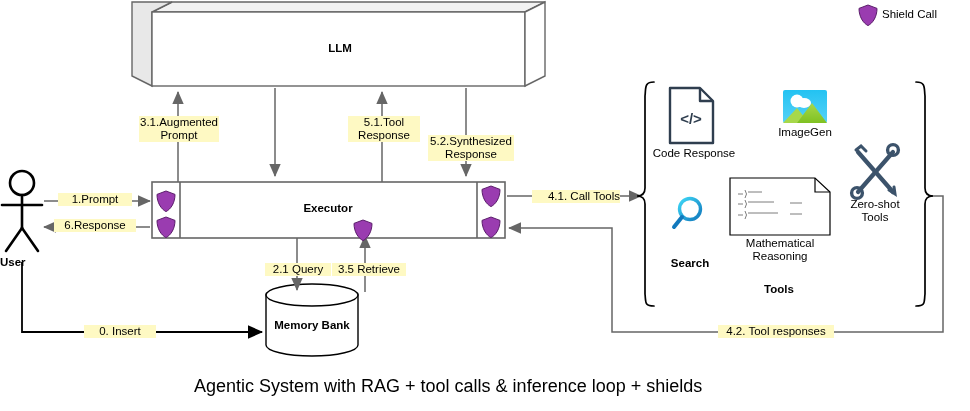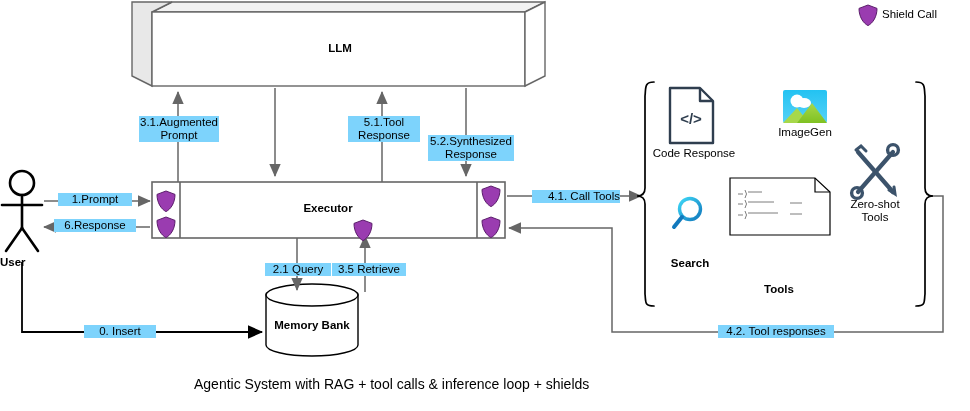--- a/index.html
+++ b/index.html
@@ -1,24 +1,24 @@
 <!DOCTYPE html>
 <html><head>
 <meta charset="utf-8">
 <style>
   html,body{margin:0;padding:0;background:#ffffff;}
   body{width:970px;height:411px;position:relative;overflow:hidden;
        font-family:"Liberation Sans",sans-serif;color:#000;}
   #stage{position:absolute;left:0;top:0;width:970px;height:411px;}
   svg#canvas{position:absolute;left:0;top:0;width:970px;height:411px;}
   .lbl{position:absolute;font-size:11.5px;line-height:13px;text-align:center;
-       color:#000;white-space:pre-line;background:#7dd3fc;}
+       color:#000;white-space:pre-line;background:#fef9c3;}
   .lbl.nb{background:transparent;}
   .bold{font-weight:bold;}
-  .ttl{position:absolute;font-size:14px;font-weight:normal;color:#000;}
+  .ttl{position:absolute;font-size:18px;font-weight:normal;color:#000;}
 </style>
 </head>
 <body>
 
 <div id="stage">
 
 <svg id="canvas" viewBox="0 0 970 411">
   <defs>
     <marker id="arrGray" markerWidth="9" markerHeight="9" refX="8" refY="4.5" orient="auto">
       <path d="M0,0.7 L8.6,4.5 L0,8.3 z" fill="#666"></path>
@@ -167,20 +167,22 @@
 <div class="lbl" style="left:265px;top:263px;width:66px;">2.1 Query</div>
 <div class="lbl" style="left:332px;top:263px;width:74px;">3.5 Retrieve</div>
 
 <div class="lbl" style="left:532px;top:190px;width:88px;text-align:right;">4.1. Call Tools</div>
 <div class="lbl" style="left:718px;top:325px;width:116px;">4.2. Tool responses</div>
 <div class="lbl" style="left:84px;top:325px;width:72px;">0. Insert</div>
 
 <div class="lbl nb" style="left:649px;top:147px;width:90px;">Code Response</div>
 <div class="lbl nb" style="left:770px;top:126px;width:70px;">ImageGen</div>
 <div class="lbl nb" style="left:660px;top:257px;width:60px;font-weight:bold;">Search</div>
+<div class="lbl nb" style="left:730px;top:237px;width:100px;">Mathematical
+Reasoning</div>
 <div class="lbl nb" style="left:841px;top:198px;width:68px;">Zero-shot
 Tools</div>
 <div class="lbl bold nb" style="left:749px;top:283px;width:60px;">Tools</div>
 
 <div class="lbl nb" style="left:882px;top:8px;width:80px;text-align:left;">Shield Call</div>
 
 <div class="ttl" style="left:194px;top:376px;">Agentic System with RAG + tool calls &amp; inference loop + shields</div>
 
 </div>
 

